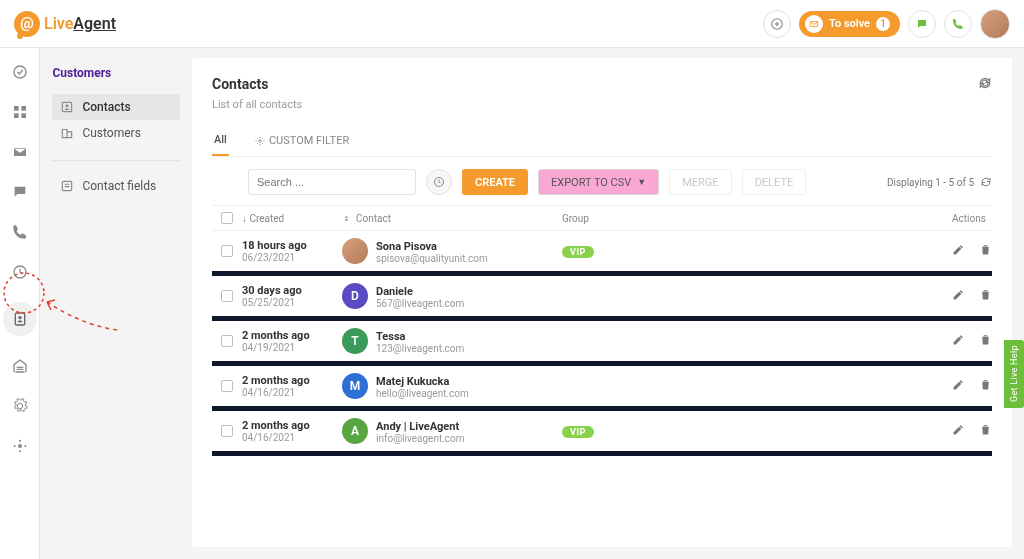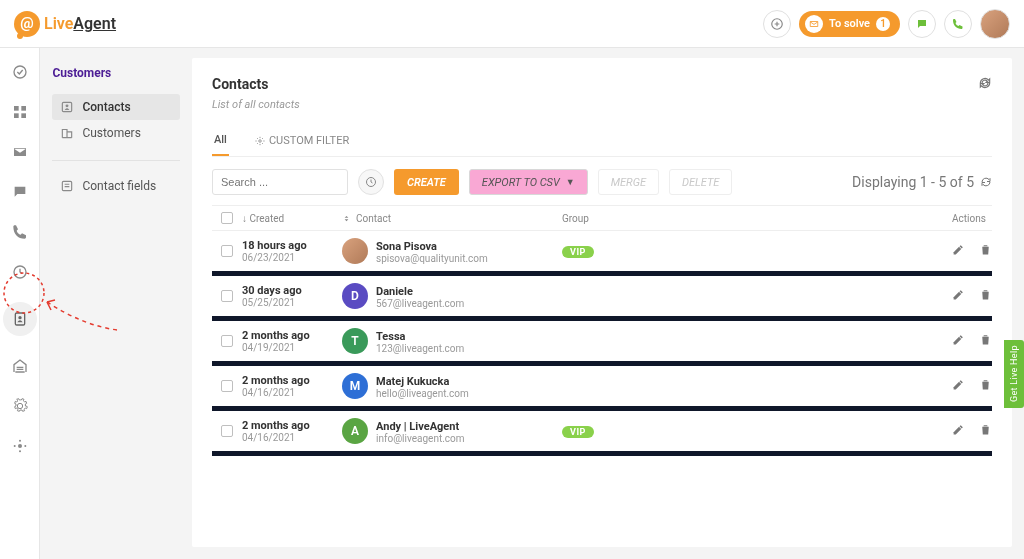--- a/index.html
+++ b/index.html
@@ -102,48 +102,48 @@
   .main {
     flex: 1; background: #f4f4f4; padding: 10px 12px 12px 0; position: relative;
   }
   .panel {
     background: #fff; height: 100%; border-radius: 2px; padding: 18px 20px;
     display: flex; flex-direction: column;
     position: relative;
   }
   .panel-head { display: flex; align-items: flex-start; }
   .panel-title { font-size: 14px; font-weight: 700; color: #333; }
-  .panel-sub { font-size: 11px; color: #9a9a9a; margin-top: 6px; font-style: italic; }
+  .panel-sub { font-size: 11px; color: #9a9a9a; margin-top: 6px; }
   .refresh-icon {
     position: absolute; top: 18px; right: 20px; color: #777; cursor: pointer;
   }
   
   .tabs { display: flex; gap: 24px; margin-top: 22px; border-bottom: 1px solid #eee; font-size: 11px; }
   .tab { padding: 0 2px 8px; color: #888; cursor: pointer; display: flex; align-items: center; gap: 4px;}
   .tab.active { color: #555; border-bottom: 2px solid #f59a2d; font-weight: 500;}
   
   .toolbar {
     display: flex; align-items: center; gap: 10px; padding: 12px 0 10px;
     border-bottom: 1px solid #eee;
   }
   .search {
-    width: 136px; height: 26px; border: 1px solid #e1e1e1; border-radius: 3px;
-    padding: 0 8px; font-size: 11px; color: #555; outline: none;
+    width: 168px; height: 26px; border: 1px solid #e1e1e1; border-radius: 3px;
+    padding: 0 8px; font-size: 11px; color: #555; outline: none; margin-left: 36px;
   }
   .tool-icon { width: 26px; height: 26px; border-radius: 50%; border: 1px solid #e1e1e1; background: #f7f7f7; display: flex; align-items: center; justify-content: center; color: #888; cursor: pointer;}
   .btn {
     height: 26px; padding: 0 12px; border-radius: 3px; font-size: 11px;
-    display: flex; align-items: center; gap: 6px; cursor: pointer; border: 1px solid transparent; font-style: italic;
+    display: flex; align-items: center; gap: 6px; cursor: pointer; border: 1px solid transparent;
   }
   .btn-primary { background: #f59a2d; color: #fff; font-weight: 600; }
   .btn-outline { background: #f9a8d4; border-color: #d8d8d8; color: #555; }
   .btn-disabled { background: #fff; border-color: #eee; color: #c9c9c9; cursor: default;}
   .caret-down { font-size: 9px; }
   .tool-spacer { flex: 1; }
-  .displaying { font-size: 14px; color: #777; display: flex; align-items: center; gap: 6px;}
+  .displaying { font-size: 10px; color: #777; display: flex; align-items: center; gap: 6px;}
   
   .grid-head {
     display: flex; align-items: center; padding: 6px 0; border-bottom: 1px solid #eee;
     font-size: 10px; color: #888;
   }
   .col-chk { width: 30px; display: flex; align-items: center; justify-content: center;}
   .col-created { width: 100px; }
   .col-contact { width: 220px; display: flex; align-items: center; gap: 5px;}
   .col-group { width: 220px; }
   .col-actions { flex: 1; text-align: left; }

